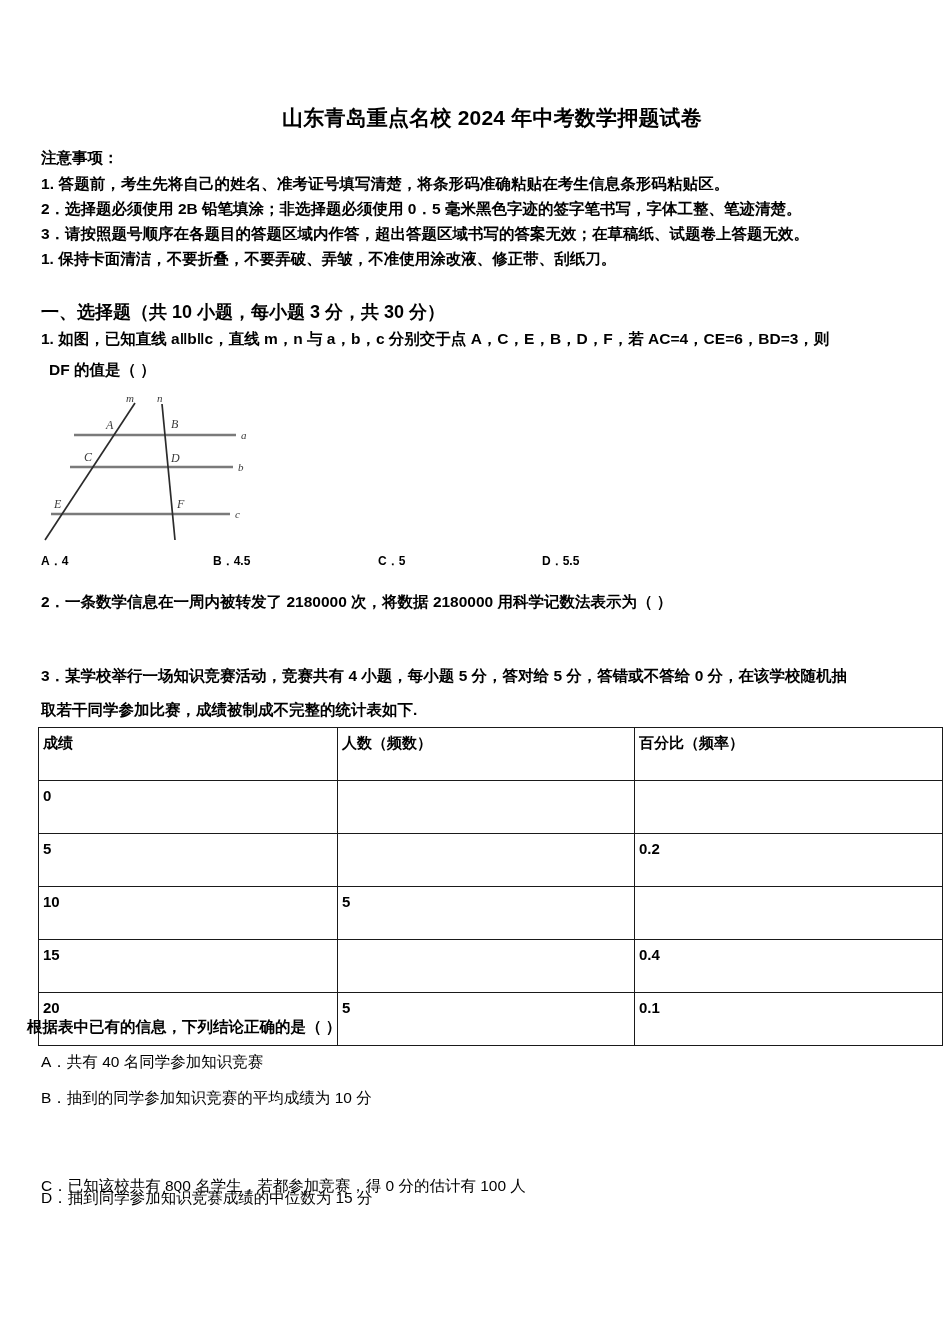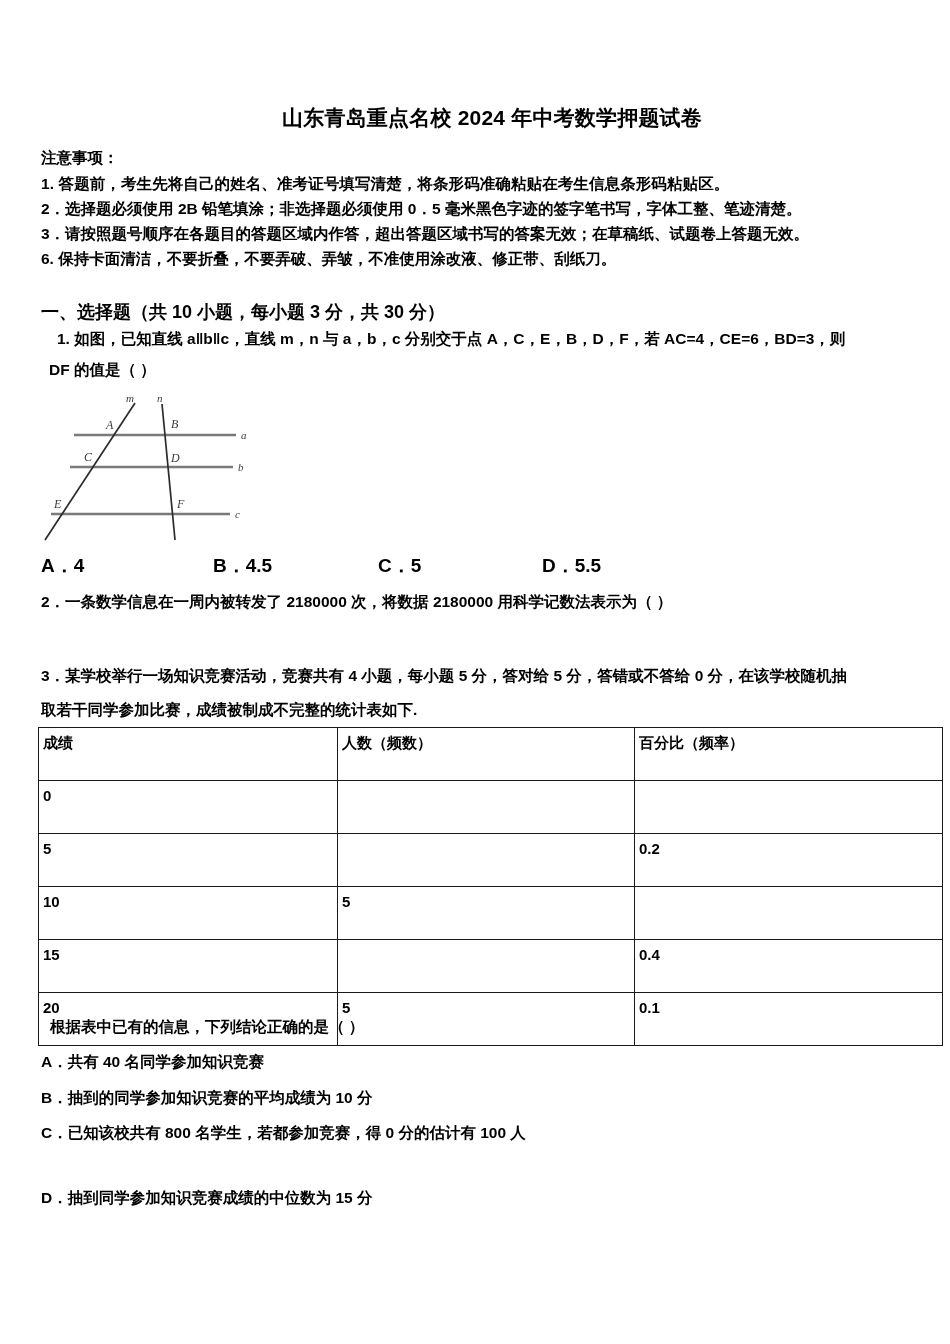--- a/index.html
+++ b/index.html
@@ -63,21 +63,21 @@
     position: absolute;
     left: 41px; top: 300px;
     font-weight: bold;
     font-size: 18px;
     font-family: "Liberation Sans", "DejaVu Sans", sans-serif;
   }
 
   
   .q1-line1 {
     position: absolute;
-    left: 57px; top: 328px;
+    left: 41px; top: 328px;
     width: 875px;
     font-weight: bold;
     font-size: 15.5px;
     line-height: 22px;
     font-family: "Liberation Sans", "DejaVu Sans", sans-serif;
     white-space: nowrap;
   }
   .q1-line2 {
     position: absolute;
     left: 41px; top: 360px;
@@ -93,21 +93,21 @@
     left: 40px; top: 388px;
     width: 250px;
     height: 160px;
   }
   .figure svg { display: block; }
 
   
   .opt-row {
     position: absolute;
     font-weight: bold;
-    font-size: 19px;
+    font-size: 12px;
     font-family: "Liberation Sans", "DejaVu Sans", sans-serif;
     white-space: nowrap;
     text-decoration: underline;
   }
   .q1-options { left: 41px; top: 553px; width: 880px; }
   .q1-options .opt { display: inline-block; }
   .q1-options .opt-a { width: 172px; }
   .q1-options .opt-b { width: 165px; }
   .q1-options .opt-c { width: 164px; }
 
@@ -160,53 +160,53 @@
     font-size: 15px;
     font-family: "Liberation Sans", "DejaVu Sans", sans-serif;
   }
   .stat-table td.c0 { width: 284px; }
   .stat-table td.c1 { width: 282px; }
   .stat-table td.c2 { width: 293px; }
 
   
   .q3-concl {
     position: absolute;
-    left: 50px; top: 1017px;
+    left: 27px; top: 1017px;
     font-weight: bold;
     font-size: 15.5px;
     font-family: "Liberation Sans", "DejaVu Sans", sans-serif;
     white-space: nowrap;
     text-align: center;
   }
   .q3-opt {
     position: absolute;
     left: 41px;
-    font-weight: bold;
+    font-weight: normal;
     font-size: 15.5px;
     font-family: "Liberation Sans", "DejaVu Sans", sans-serif;
     white-space: nowrap;
   }
   .q3-opt-a { top: 1052px; }
   .q3-opt-b { top: 1088px; }
-  .q3-opt-c { top: 1123px; }
+  .q3-opt-c { top: 1176px; }
   .q3-opt-d { top: 1158px; margin-top: 30px; }
 </style>
 </head>
 <body>
 
 <div class="page">
 
   <div class="doc-title">山东青岛重点名校 2024 年中考数学押题试卷</div>
 
   <div class="notice">
     <div class="notice-head">注意事项：</div>
     <div class="notice-item first-indent">1.   答题前，考生先将自己的姓名、准考证号填写清楚，将条形码准确粘贴在考生信息条形码粘贴区。</div>
     <div class="notice-item">2．选择题必须使用 2B 铅笔填涂；非选择题必须使用 0．5 毫米黑色字迹的签字笔书写，字体工整、笔迹清楚。</div>
     <div class="notice-item">3．请按照题号顺序在各题目的答题区域内作答，超出答题区域书写的答案无效；在草稿纸、试题卷上答题无效。</div>
-    <div class="notice-item">6. 保持卡面清洁，不要折叠，不要弄破、弄皱，不准使用涂改液、修正带、刮纸刀。</div>
+    <div class="notice-item">1. 保持卡面清洁，不要折叠，不要弄破、弄皱，不准使用涂改液、修正带、刮纸刀。</div>
   </div>
 
   <div class="section-head">一、选择题（共 10 小题，每小题 3 分，共 30 分）</div>
 
   <div class="q1-line1">1. 如图，已知直线 a‖b‖c，直线 m，n 与 a，b，c 分别交于点 A，C，E，B，D，F，若 AC=4，CE=6，BD=3，则</div>
   <div class="q1-line2">DF 的值是（      ）</div>
 
   <div class="figure">
     <svg width="250" height="160" viewBox="0 0 250 160">
 

